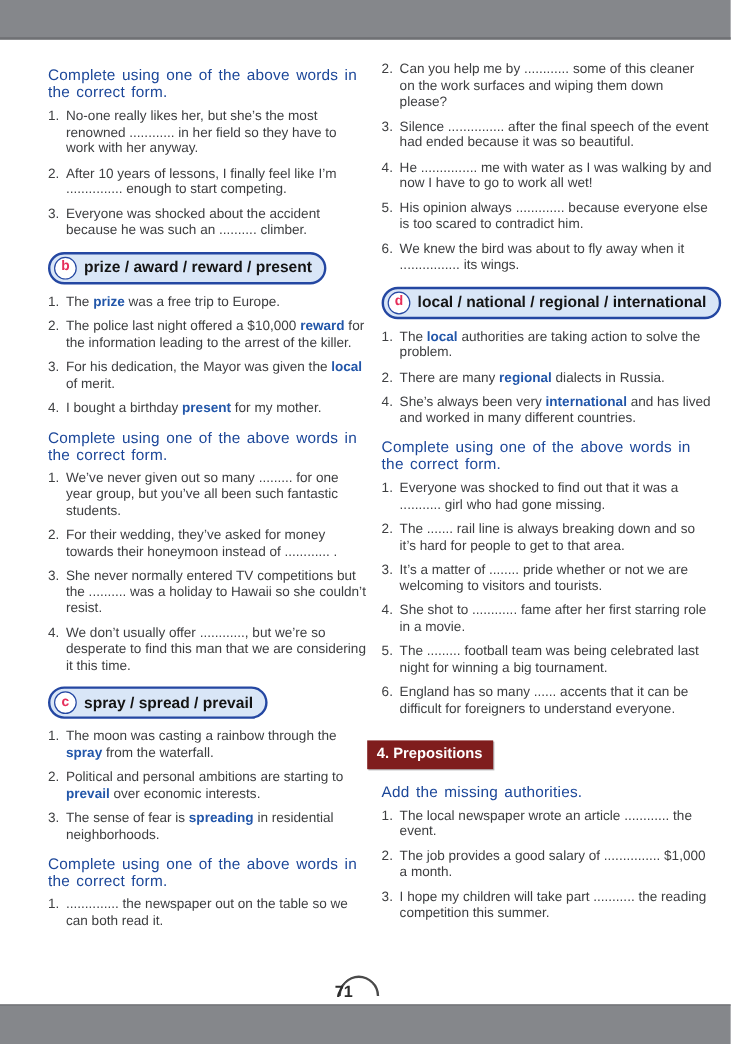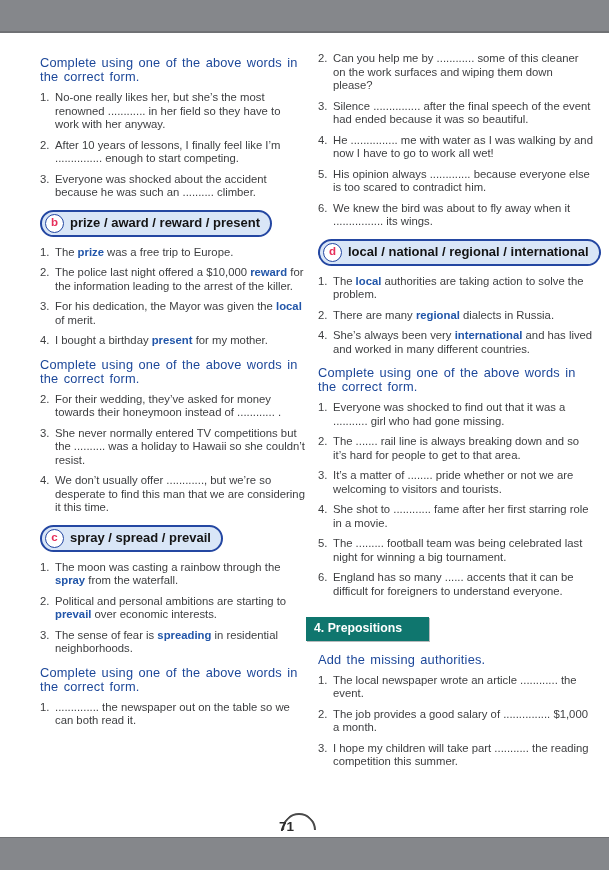--- a/index.html
+++ b/index.html
@@ -27,22 +27,22 @@
     background:#d9e6f7;border:2px solid #2447a2;border-radius:14px;
     padding:2px 10px 2px 3px;margin:10px 0 9px 0;
   }
   .wordbox .letter{
     width:17px;height:17px;border-radius:50%;background:#ffffff;
     border:1.5px solid #2447a2;color:#e62e5a;font-weight:bold;font-size:11.5px;
     display:flex;align-items:center;justify-content:center;margin-right:6px;flex:0 0 auto;
   }
   .wordbox .words{font-weight:bold;font-size:13px;color:#141414;white-space:nowrap;}
   .seclabel{
-    display:inline-block;background:#0f766e;color:#ffffff;font-weight:bold;
-    font-size:12.3px;padding:5px 27px 5px 8px;margin:12px 0 2px -12px;
+    display:inline-block;background:#7f1d1d;color:#ffffff;font-weight:bold;
+    font-size:12.3px;padding:5px 9px 5px 8px;margin:12px 0 2px -12px;
     box-shadow:1px 1px 0 #b9babc;
   }
   .pagenum-wrap{position:absolute;left:279px;top:812px;width:38px;height:30px;z-index:2;}
   .pagenum-arc{
     position:absolute;left:3px;top:1px;width:30px;height:30px;border-radius:50%;
     border:2px solid #4a4a4a;
     border-color:#4a4a4a #4a4a4a transparent transparent;
     transform:rotate(-45deg);
   }
   .pagenum{
@@ -67,20 +67,21 @@
       <span class="words">prize / award / reward / present</span>
     </div>
     <div class="list">
       <div class="item"><span class="num">1.</span>The <span class="kw">prize</span> was a free trip to Europe.</div>
       <div class="item"><span class="num">2.</span>The police last night offered a $10,000 <span class="kw">reward</span> for the information leading to the arrest of the killer.</div>
       <div class="item"><span class="num">3.</span>For his dedication, the Mayor was given the <span class="kw">local</span> of merit.</div>
       <div class="item"><span class="num">4.</span>I bought a birthday <span class="kw">present</span> for my mother.</div>
     </div>
     <div class="exheading">Complete using one of the above words in the correct form.</div>
     <div class="list">
+      <div class="item"><span class="num">1.</span>We’ve never given out so many ......... for one year group, but you’ve all been such fantastic students.</div>
       <div class="item"><span class="num">2.</span>For their wedding, they’ve asked for money towards their honeymoon instead of ............ .</div>
       <div class="item"><span class="num">3.</span>She never normally entered TV competitions but the .......... was a holiday to Hawaii so she couldn’t resist.</div>
       <div class="item"><span class="num">4.</span>We don’t usually offer ............, but we’re so desperate to find this man that we are considering it this time.</div>
     </div>
     <div class="wordbox">
       <span class="letter">c</span>
       <span class="words">spray / spread / prevail</span>
     </div>
     <div class="list">
       <div class="item"><span class="num">1.</span>The moon was casting a rainbow through the <span class="kw">spray</span> from the waterfall.</div>

